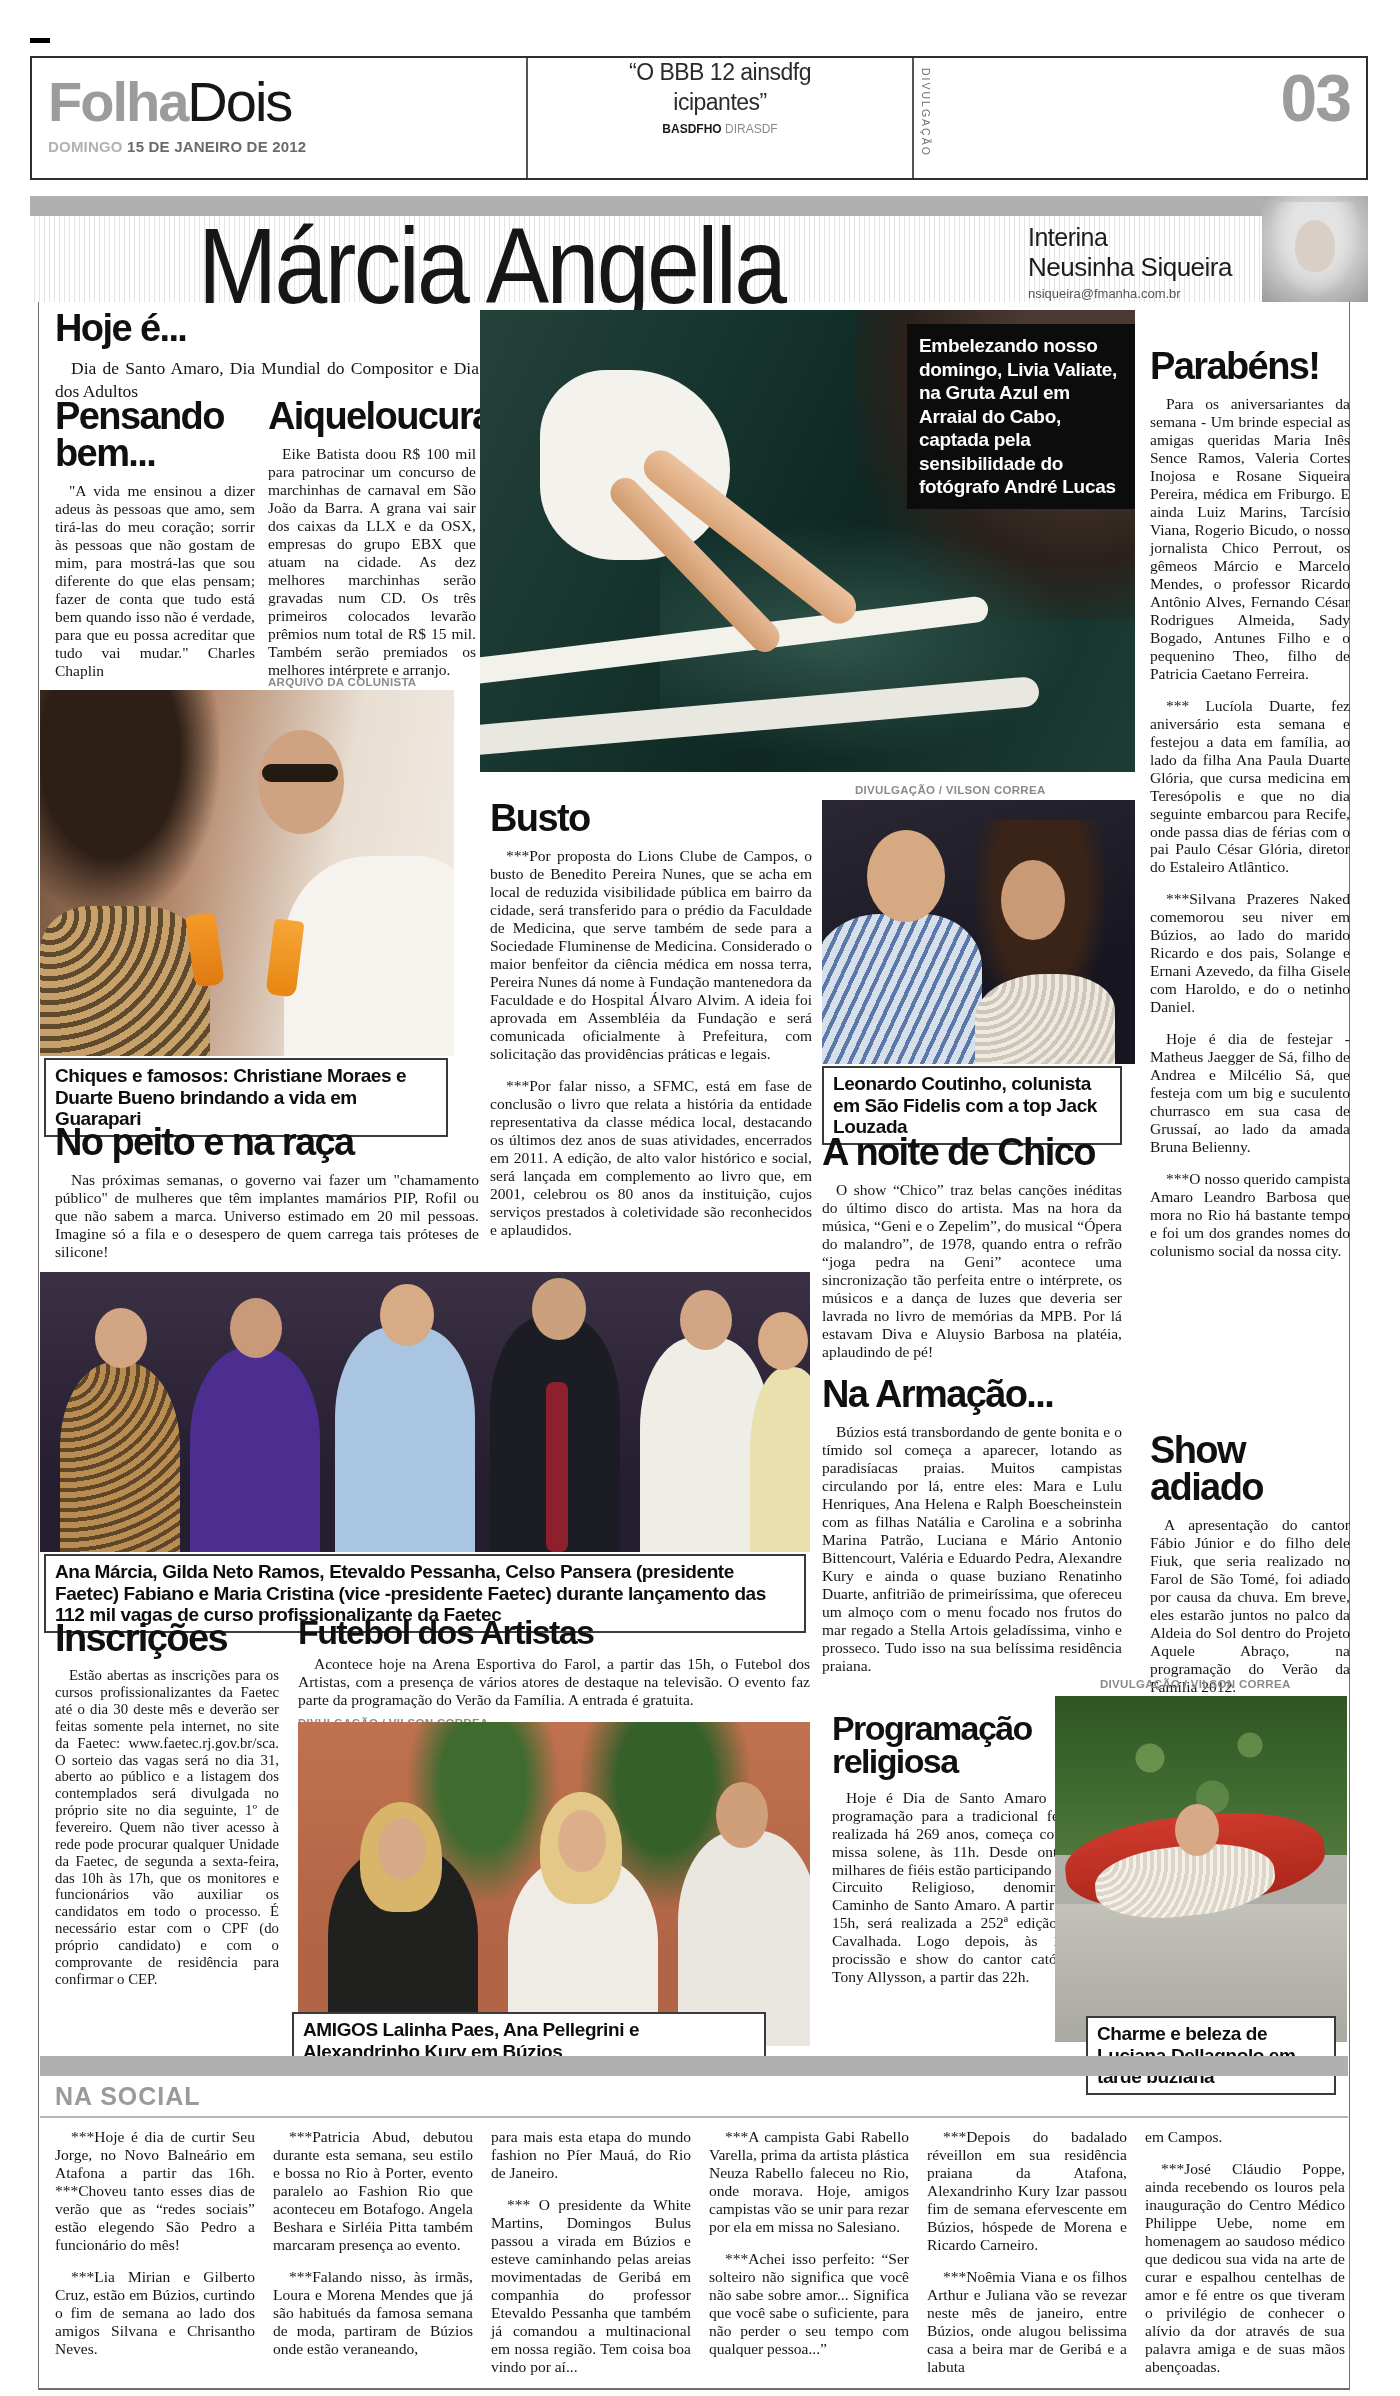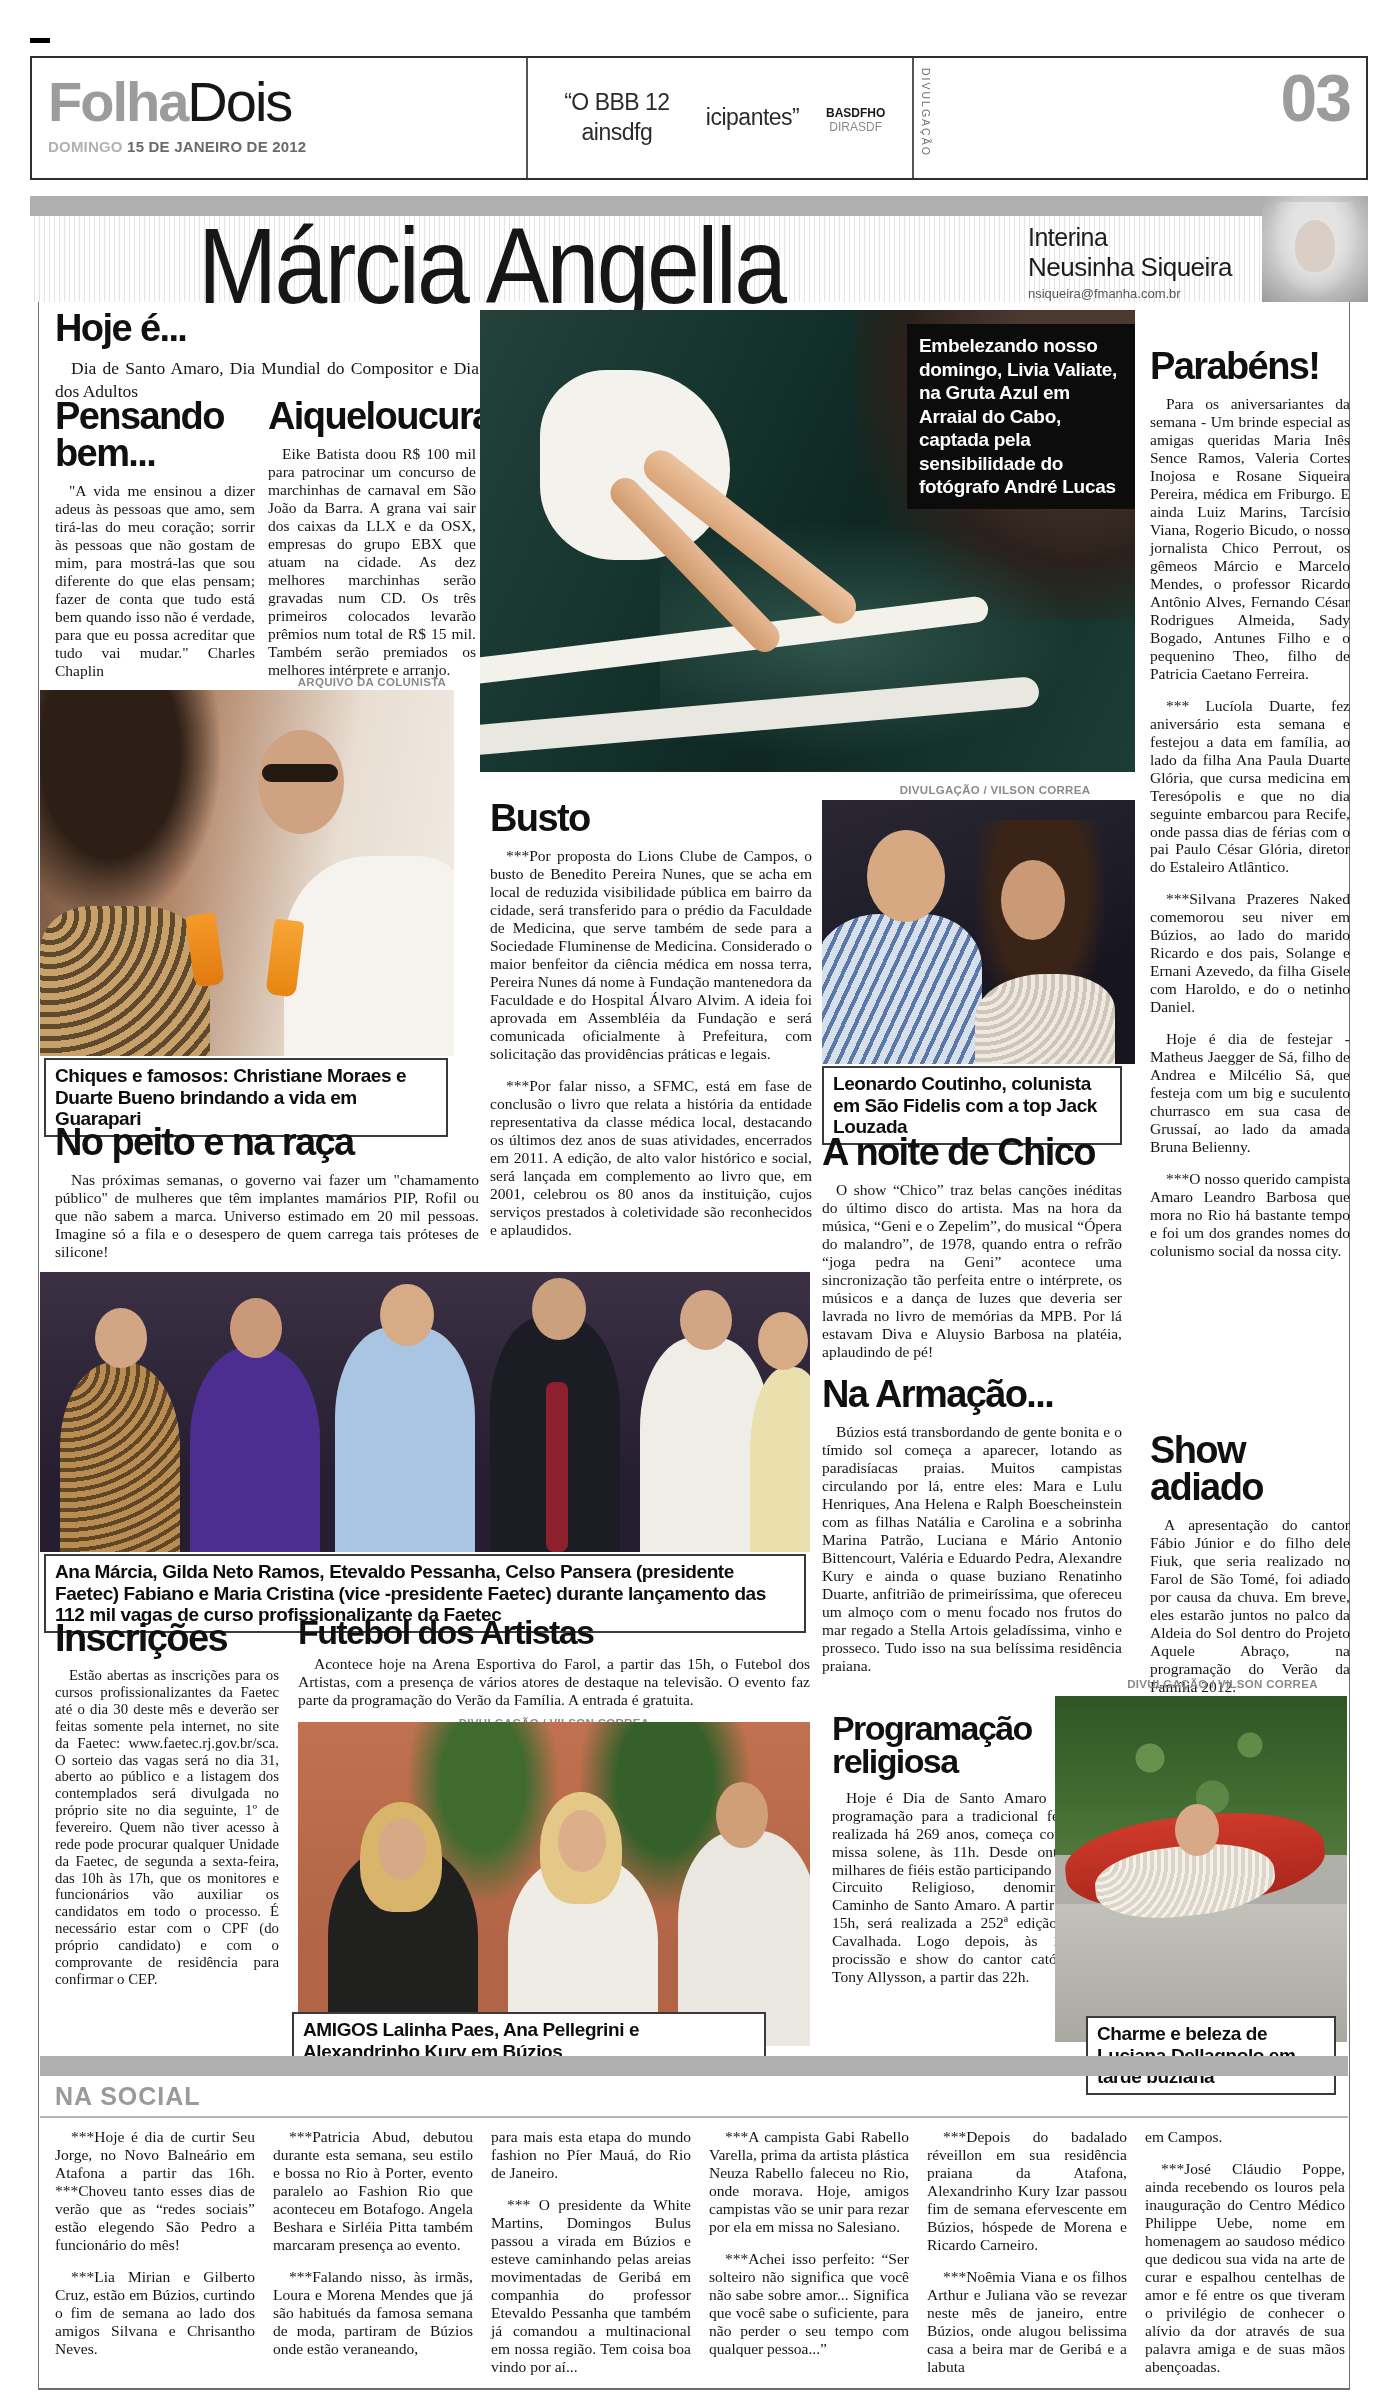--- a/index.html
+++ b/index.html
@@ -9,21 +9,21 @@
 
   
   .header-box{display:flex;border:2px solid #2e2e2e;background:#fff;}
   .hcell1{width:494px;padding:16px 0 0 16px;box-sizing:border-box;}
   .logo{font-family:"Liberation Sans",sans-serif;font-size:56px;line-height:1;letter-spacing:-2px;}
   .logo .bold{font-weight:700;color:#9c9c9c;}
   .logo .light{font-weight:400;color:#161616;}
   .dateline{margin-top:8px;font-family:"Liberation Sans",sans-serif;font-weight:700;font-size:15px;letter-spacing:0.2px;}
   .dateline .day{color:#b2b2b2;}
   .dateline .rest{color:#6a6a6a;}
-  .hcell2{flex:1;border-left:2px solid #555;border-right:2px solid #555;display:flex;flex-direction:row;
+  .hcell2{flex:1;border-left:2px solid #555;border-right:2px solid #555;display:flex;flex-direction:column;
           align-items:center;justify-content:flex-start;text-align:center;}
   .quote{font-family:"Liberation Sans",sans-serif;font-size:23px;line-height:1.3;color:#2b2b2b;letter-spacing:-0.5px;}
   .quote-credit{margin-top:4px;font-family:"Liberation Sans",sans-serif;font-size:12px;}
   .quote-credit .b{font-weight:700;color:#191919;}
   .quote-credit .l{color:#8a8a8a;}
   .hcell3{width:452px;position:relative;}
   .vertical-credit{position:absolute;left:6px;top:10px;writing-mode:vertical-rl;
       font-family:"Liberation Sans",sans-serif;font-size:10.5px;color:#6e6e6e;letter-spacing:2px;}
   .pagenum{position:absolute;right:16px;top:2px;font-family:"Liberation Sans",sans-serif;
       font-weight:700;font-size:66px;color:#9c9c9c;letter-spacing:-2px;}
@@ -42,21 +42,21 @@
   
   .headline{font-family:"Liberation Sans",sans-serif;font-weight:700;font-size:38px;line-height:0.98;
       letter-spacing:-1.6px;color:#101010;margin:0 0 10px 0;}
   .headline.sm{font-size:34px;}
   .body{font-family:"Liberation Serif",serif;font-size:15.5px;line-height:1.16;text-align:justify;color:#141414;}
   .body p{margin:0 0 14px 0;text-indent:16px;}
   .body p.cont{text-indent:0;}
   .body-lg{font-family:"Liberation Serif",serif;font-size:17.5px;line-height:1.3;text-align:justify;}
   .body.tight{font-size:14.8px;line-height:1.14;}
   .credit{font-family:"Liberation Sans",sans-serif;font-weight:700;font-size:11.5px;color:#8a8a8a;
-      letter-spacing:0.3px;text-align:center;}
+      letter-spacing:0.3px;text-align:left;}
   .caption-box{border:2px solid #3a3a3a;background:#fff;padding:5px 9px;box-sizing:border-box;
       font-family:"Liberation Sans",sans-serif;font-weight:700;font-size:19px;line-height:1.14;
       letter-spacing:-0.4px;color:#0d0d0d;}
   .caption-dark{background:#0c0c0c;color:#fff;padding:10px 12px;box-sizing:border-box;
       font-family:"Liberation Sans",sans-serif;font-weight:700;font-size:19px;line-height:1.24;letter-spacing:-0.3px;}
 
   .photo{position:absolute;overflow:hidden;background:#999;}
   .shape{position:absolute;}
 
   .nasocial-label{font-family:"Liberation Sans",sans-serif;font-weight:700;font-size:25px;

